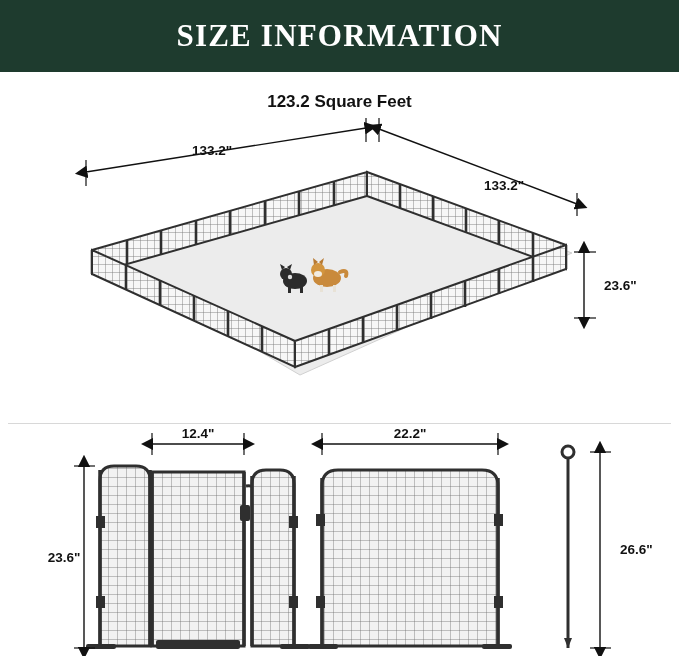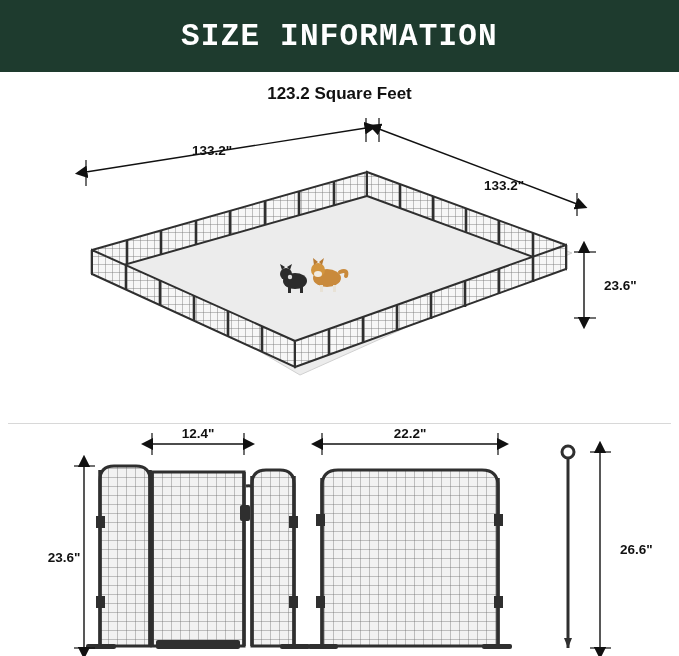--- a/index.html
+++ b/index.html
@@ -17,30 +17,30 @@
     background:#1e3b2e;
     display:flex;align-items:center;justify-content:center;
     box-sizing:border-box;
   }
   .header-title{
     color:#ffffff;
     font-size:31px;
     font-weight:bold;
     letter-spacing:1.2px;
     text-align:left;
-    font-family:Liberation Mono, monospace;
+    font-family:Liberation Serif, serif;
   }
   
   .subtitle{
     width:679px;
     text-align:center;
     font-size:17px;
     font-weight:bold;
     color:#111;
-    margin-top:12px;
+    margin-top:20px;
   }
   
   .stage{
     position:absolute;
     left:0;top:0;
     width:679px;height:656px;
     pointer-events:none;
   }
   .lbl{
     font-family:"Liberation Sans", sans-serif;

